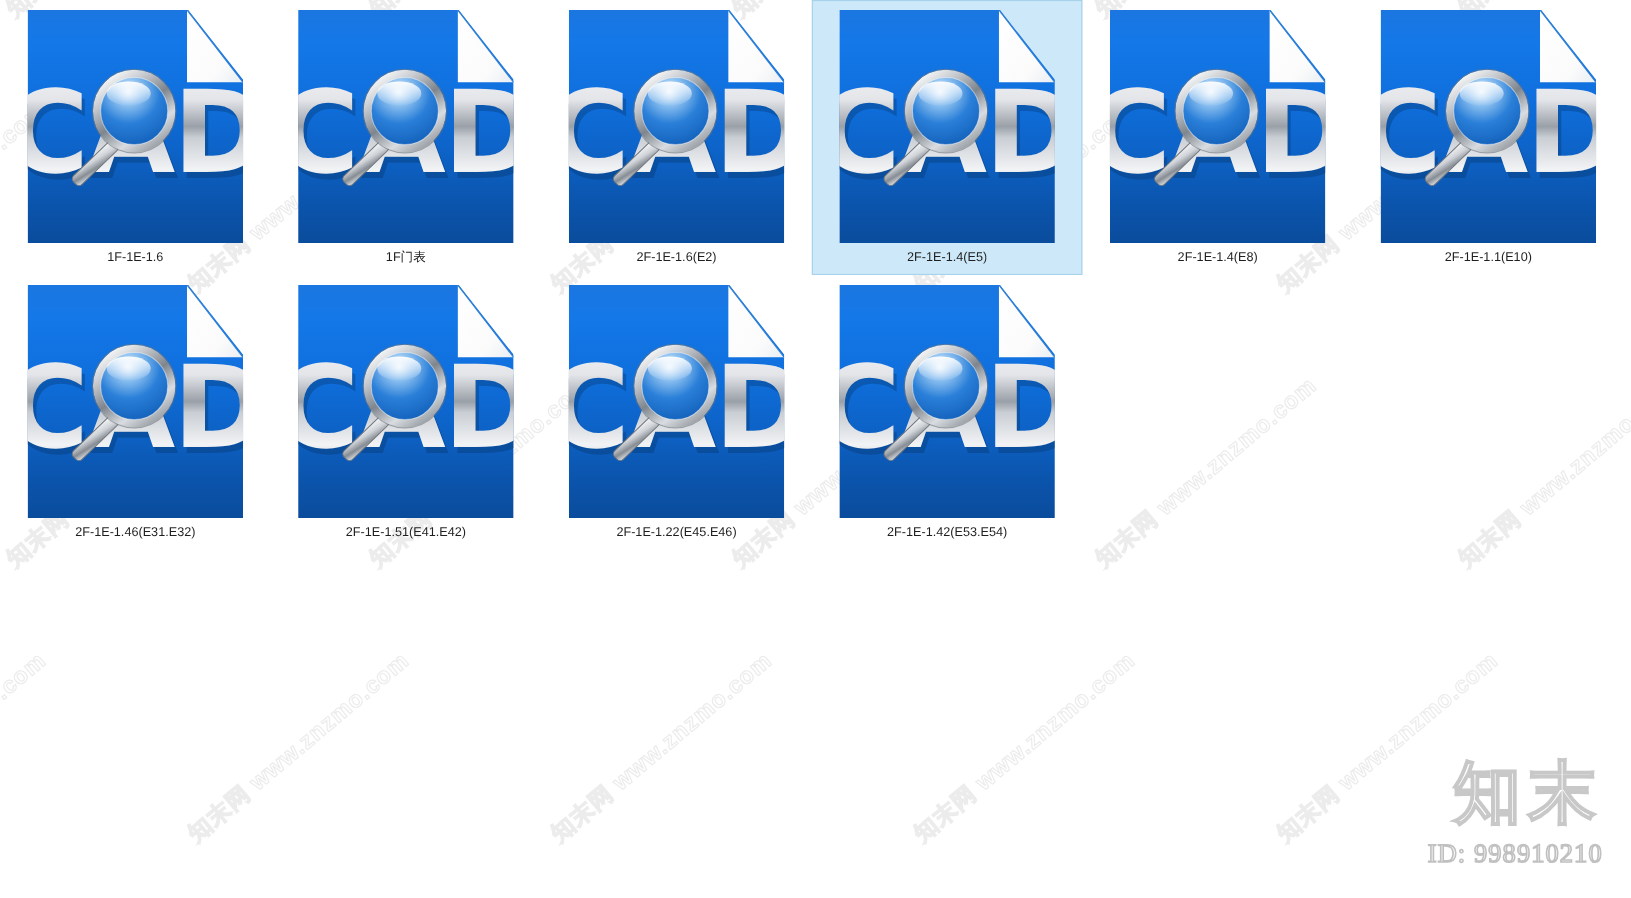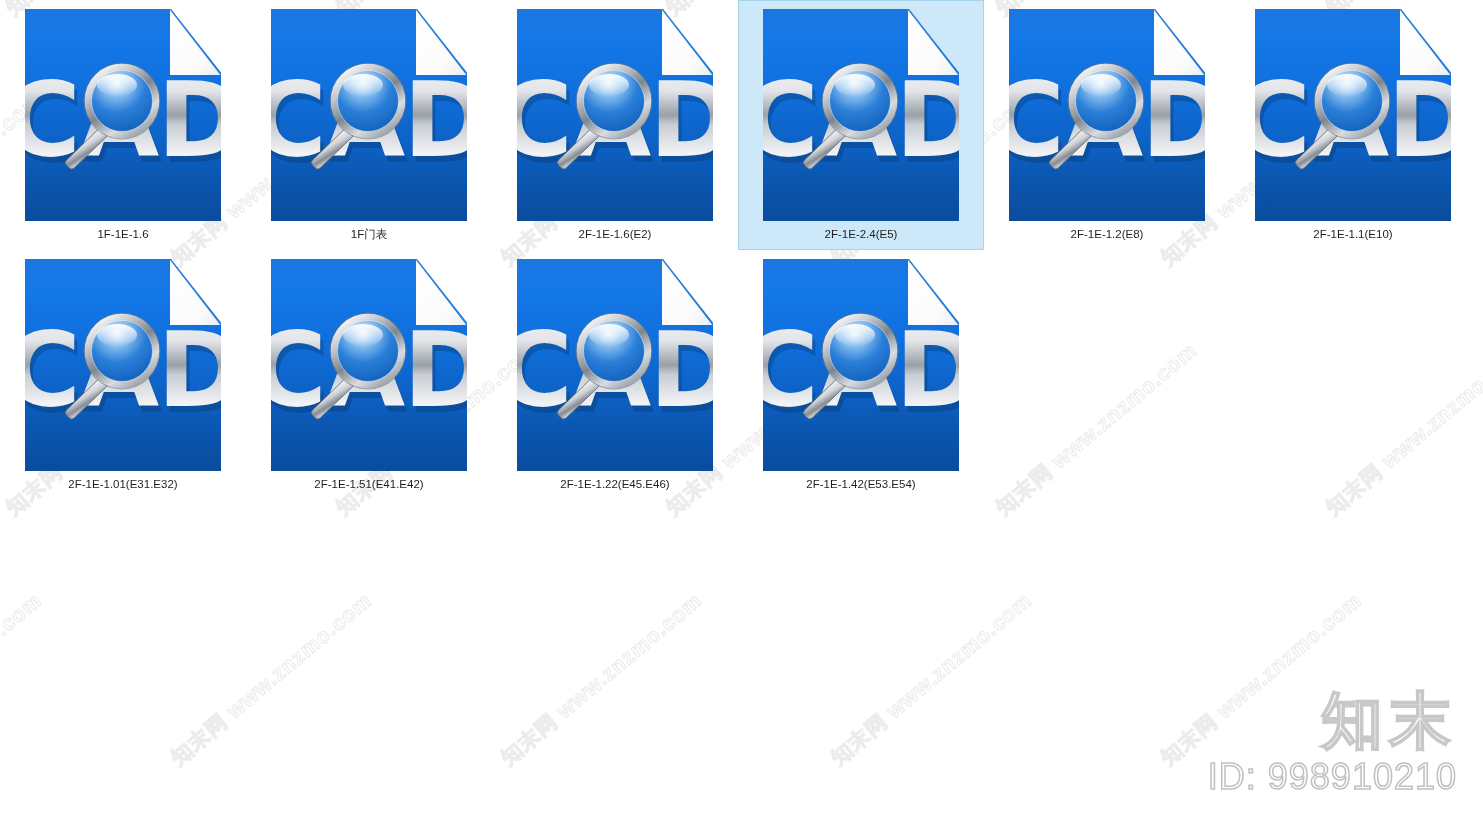--- a/index.html
+++ b/index.html
@@ -129,26 +129,26 @@
   #corner-logo .cn {
     font-size: 62px;
     font-weight: bold;
     line-height: 66px;
     letter-spacing: 6px;
     color: transparent;
     -webkit-text-stroke: 1.6px #c8c8c8;
     font-family: "DejaVu Sans", sans-serif;
   }
   #corner-logo .idline {
-    font-size: 36px;
+    font-size: 24px;
     line-height: 42px;
     letter-spacing: 1px;
     color: transparent;
     -webkit-text-stroke: 1.5px #c0c0c0;
-    font-family: Liberation Sans, sans-serif;
+    font-family: Liberation Serif, serif;
     margin-top: 2px;
   }
 </style>
 </head>
 <body>
 
 <div id="bg-watermark">
     <div class="wm-tile" style="left: 0px; top: 0px;">知末网 www.znzmo.com</div>
     <div class="wm-tile" style="left: 330px; top: 0px;">知末网 www.znzmo.com</div>
     <div class="wm-tile" style="left: 660px; top: 0px;">知末网 www.znzmo.com</div>
@@ -456,21 +456,21 @@
 
     <circle cx="97" cy="40" r="34" fill="url(#lens4)"></circle>
     <circle cx="97" cy="40" r="34" fill="none" stroke="url(#rim4)" stroke-width="7"></circle>
     <circle cx="97" cy="40" r="38" fill="none" stroke="#6d747c" stroke-width="1" opacity="0.6"></circle>
     <circle cx="97" cy="40" r="30.5" fill="none" stroke="#ffffff" stroke-width="1" opacity="0.45"></circle>
 
     <ellipse cx="92" cy="24" rx="20" ry="11" fill="url(#gloss4)"></ellipse>
   </svg>
           </div>
         </div>
-        <div class="label">2F-1E-2.4(E5)</div>
+        <div class="label">2F-1E-1.4(E5)</div>
       </div>
       <div class="cell">
         <div class="file-icon">
           <div class="page"></div>
           <div class="fold-inner">
   <svg width="51" height="66" viewBox="0 0 51 66" xmlns="http://www.w3.org/2000/svg">
     <defs>
       <linearGradient id="foldg" x1="0" y1="0" x2="1" y2="1">
         <stop offset="0%" stop-color="#ffffff"></stop>
         <stop offset="70%" stop-color="#fbfbfb"></stop>
@@ -529,21 +529,21 @@
 
     <circle cx="97" cy="40" r="34" fill="url(#lens5)"></circle>
     <circle cx="97" cy="40" r="34" fill="none" stroke="url(#rim5)" stroke-width="7"></circle>
     <circle cx="97" cy="40" r="38" fill="none" stroke="#6d747c" stroke-width="1" opacity="0.6"></circle>
     <circle cx="97" cy="40" r="30.5" fill="none" stroke="#ffffff" stroke-width="1" opacity="0.45"></circle>
 
     <ellipse cx="92" cy="24" rx="20" ry="11" fill="url(#gloss5)"></ellipse>
   </svg>
           </div>
         </div>
-        <div class="label">2F-1E-1.2(E8)</div>
+        <div class="label">2F-1E-1.4(E8)</div>
       </div>
       <div class="cell">
         <div class="file-icon">
           <div class="page"></div>
           <div class="fold-inner">
   <svg width="51" height="66" viewBox="0 0 51 66" xmlns="http://www.w3.org/2000/svg">
     <defs>
       <linearGradient id="foldg" x1="0" y1="0" x2="1" y2="1">
         <stop offset="0%" stop-color="#ffffff"></stop>
         <stop offset="70%" stop-color="#fbfbfb"></stop>
@@ -677,21 +677,21 @@
 
     <circle cx="97" cy="40" r="34" fill="url(#lens7)"></circle>
     <circle cx="97" cy="40" r="34" fill="none" stroke="url(#rim7)" stroke-width="7"></circle>
     <circle cx="97" cy="40" r="38" fill="none" stroke="#6d747c" stroke-width="1" opacity="0.6"></circle>
     <circle cx="97" cy="40" r="30.5" fill="none" stroke="#ffffff" stroke-width="1" opacity="0.45"></circle>
 
     <ellipse cx="92" cy="24" rx="20" ry="11" fill="url(#gloss7)"></ellipse>
   </svg>
           </div>
         </div>
-        <div class="label">2F-1E-1.01(E31.E32)</div>
+        <div class="label">2F-1E-1.46(E31.E32)</div>
       </div>
       <div class="cell">
         <div class="file-icon">
           <div class="page"></div>
           <div class="fold-inner">
   <svg width="51" height="66" viewBox="0 0 51 66" xmlns="http://www.w3.org/2000/svg">
     <defs>
       <linearGradient id="foldg" x1="0" y1="0" x2="1" y2="1">
         <stop offset="0%" stop-color="#ffffff"></stop>
         <stop offset="70%" stop-color="#fbfbfb"></stop>

